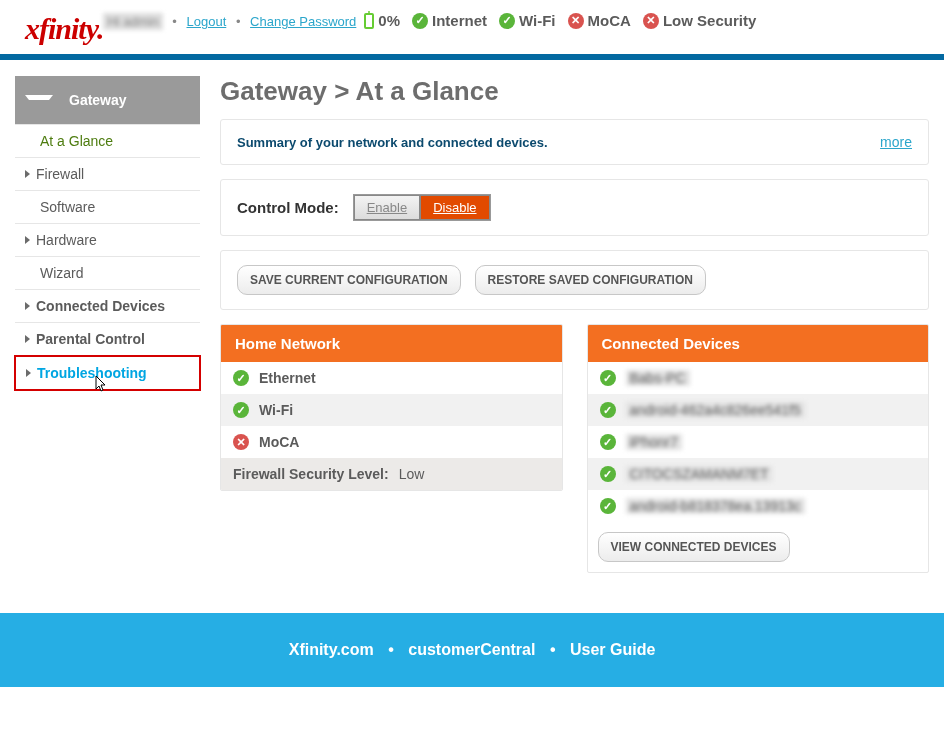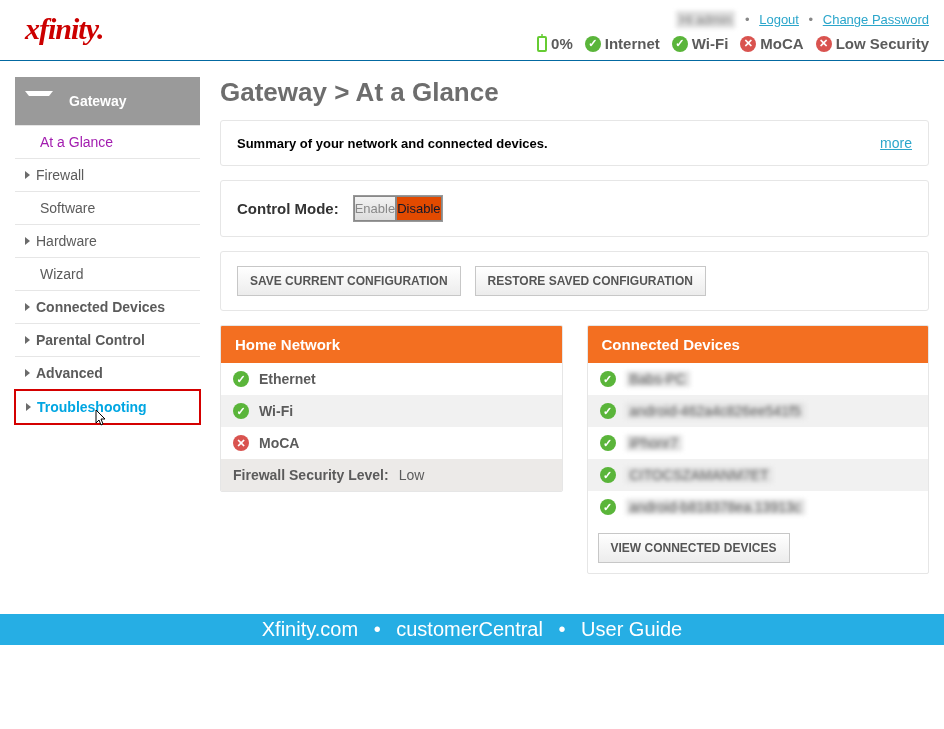--- a/index.html
+++ b/index.html
@@ -1,78 +1,78 @@
 <!DOCTYPE html>
 <html><head>
 <meta charset="utf-8">
 <style>
   * { box-sizing: border-box; margin: 0; padding: 0; }
   body { font-family: Arial, Helvetica, sans-serif; font-size: 13px; color: #5b5b5b; background: #fff; width: 944px; }
   a { color: #2ba6cb; text-decoration: underline; }
 
   
-  .header { display: flex; justify-content: space-between; align-items: flex-start; padding: 12px 15px 8px 15px; border-bottom: 1px solid #0369a1; }
+  .header { display: flex; align-items: flex-start; padding: 12px 15px 8px 15px; border-bottom: 6px solid #0369a1; }
   .logo { color: #c00; font-family: Georgia, 'Times New Roman', serif; font-size: 30px; font-style: italic; font-weight: bold; letter-spacing: -1px; padding-left: 10px; }
   .logo .dot { color: #c00; }
-  .header-right { display: flex; flex-direction: column; align-items: flex-end; gap: 8px; }
+  .header-right { display: flex; flex-direction: row; align-items: flex-end; gap: 8px; }
   .top-links { font-size: 13px; color: #888; }
   .top-links .blur { filter: blur(2px); background: #ddd; padding: 1px 4px; }
   .top-links .sep { margin: 0 6px; color: #888; }
   .status-bar { display: flex; align-items: center; gap: 12px; font-size: 15px; font-weight: bold; color: #5b5b5b; }
   .status-item { display: flex; align-items: center; gap: 4px; }
   .battery-icon { width: 10px; height: 16px; border: 2px solid #6c3; border-radius: 2px; position: relative; }
   .battery-icon::before { content: ''; position: absolute; top: -4px; left: 2px; right: 2px; height: 2px; background: #6c3; border-radius: 1px; }
   .status-good, .status-bad { display: inline-flex; align-items: center; justify-content: center; width: 16px; height: 16px; border-radius: 50%; color: #fff; font-size: 11px; font-weight: bold; }
   .status-good { background: #5ab53a; }
   .status-bad  { background: #d9534f; }
 
   
   .container { display: flex; align-items: flex-start; gap: 20px; padding: 16px 15px 40px 15px; }
   .sidebar { width: 185px; flex: 0 0 185px; }
   .main    { flex: 1; }
 
   
   .nav { list-style: none; font-size: 14px; font-weight: bold; color: #5b5b5b; }
-  .nav > li { border-bottom: 1px solid #e6e6e6; }
+  .nav > li { border-bottom: 1px solid #e6e6e6; align-items: flex-end; }
   .nav > li.sub { font-weight: normal; }
   .nav > li > a, .nav > li > span { display: flex; align-items: center; gap: 6px; padding: 8px 10px; cursor: pointer; text-decoration: none; color: inherit; }
   .nav-header { background: #9a9a9a; color: #fff; font-weight: bold; padding: 8px 10px; display: flex; align-items: center; gap: 6px; }
   .caret { width: 0; height: 0; border-left: 4px solid transparent; border-right: 4px solid transparent; border-top: 5px solid #fff; display: inline-block; }
   .caret-right { width: 0; height: 0; border-top: 4px solid transparent; border-bottom: 4px solid transparent; border-left: 5px solid #6b6b6b; display: inline-block; }
-  .nav .active > a { color: #a21caf; }
+  .nav .active > a { color: #4d7c0f; }
   .nav .hl { border: 2px solid #d40000; margin: -1px; }
   .nav .hl > a { color: #00a6e2; }
   .cursor-icon { position: absolute; margin-left: -2px; margin-top: 2px; }
 
   
   h1 { font-size: 26px; color: #6d6d6d; font-weight: bold; margin-bottom: 12px; }
   .panel { background: #fff; border: 1px solid #e6e6e6; border-radius: 3px; margin-bottom: 14px; }
   .panel-body { padding: 14px 16px; display: flex; align-items: center; justify-content: space-between; }
   .panel-body.row { gap: 14px; justify-content: flex-start; }
-  .summary-text { color: #000000; font-weight: bold; }
+  .summary-text { color: #0c4a6e; font-weight: bold; }
   .more-link { color: #2ba6cb; font-size: 14px; }
   .bridge-label { color: #333; font-weight: bold; font-size: 15px; }
   .btn-toggle { display: inline-flex; border: 1px solid #999; }
-  .btn-toggle button { border: 1px solid #888; padding: 4px 0; font-size: 13px; cursor: pointer; }
+  .btn-toggle button { border: 1px solid #888; padding: 4px 12px; font-size: 13px; cursor: pointer; text-decoration: underline; }
   .btn-enable  { background: linear-gradient(#f3f3f3,#dcdcdc); color: #888; }
-  .btn-disable { background: #e24a00; color: #0f172a; border: 1px solid #a83400; }
-  .btn { background: linear-gradient(#fff,#ececec); border: 1px solid #c7c7c7; color: #555; font-size: 12px; font-weight: bold; padding: 7px 12px; cursor: pointer; border-radius: 0; }
+  .btn-disable { background: #e24a00; color: #ffffff; border: 1px solid #a83400; }
+  .btn { background: linear-gradient(#fff,#ececec); border: 1px solid #c7c7c7; color: #555; font-size: 12px; font-weight: bold; padding: 7px 12px; cursor: pointer; border-radius: 10px; }
 
   .two-col { display: flex; gap: 24px; align-items: flex-start; }
   .card { flex: 1; border: 1px solid #e6e6e6; border-radius: 2px; overflow: hidden; }
   .card-header { background: #f36f21; color: #fff; font-weight: bold; padding: 10px 14px; font-size: 15px; }
   .card-list { list-style: none; }
   .card-list li { display: flex; align-items: center; gap: 10px; padding: 8px 12px; font-size: 14px; font-weight: bold; color: #5b5b5b; }
   .card-list li.striped:nth-child(even) { background: #f1f1f1; }
   .card-list li.alt { background: #eceae8; }
   .card-list .blurtxt { filter: blur(2px); background: #e2e2e2; padding: 0 4px; font-weight: normal; }
   .card-footer { padding: 10px; }
 
   
-  .page-footer { background: #26aee4; color: #fff; text-align: center; padding: 4px 0; font-size: 20px; }
+  .page-footer { background: #26aee4; color: #fff; text-align: center; padding: 28px 0; font-size: 16px; font-weight: bold; }
   .page-footer a { color: #fff; text-decoration: none; }
   .page-footer .dot { margin: 0 10px; }
 </style>
 </head>
 <body>
 
 <div class="header">
   <div class="logo"><span>xfinity</span><span class="dot">.</span></div>
   <div class="header-right">
     <div class="top-links">
@@ -150,26 +150,20 @@
             <span class="caret-right"></span>
             <span>Connected Devices</span>
           </a>
         </li>
       <li>
           <a href="#">
             <span class="caret-right"></span>
             <span>Parental Control</span>
           </a>
         </li>
-      <li>
-          <a href="#">
-            <span class="caret-right"></span>
-            <span>Advanced</span>
-          </a>
-        </li>
       <li class="hl" style="position:relative;">
         <a href="#">
             <span class="caret-right"></span>
             <span>Troubleshooting</span>
           <svg class="cursor-icon" width="16" height="20" viewBox="0 0 16 20" style="position:absolute; left:78px; top:16px;">
               <path d="M4 1 L4 14 L7 11 L9 16 L11 15 L9 10 L13 10 Z" fill="#fff" stroke="#000" stroke-width="1"></path>
             </svg>
         </a>
       </li>
     </ul>

